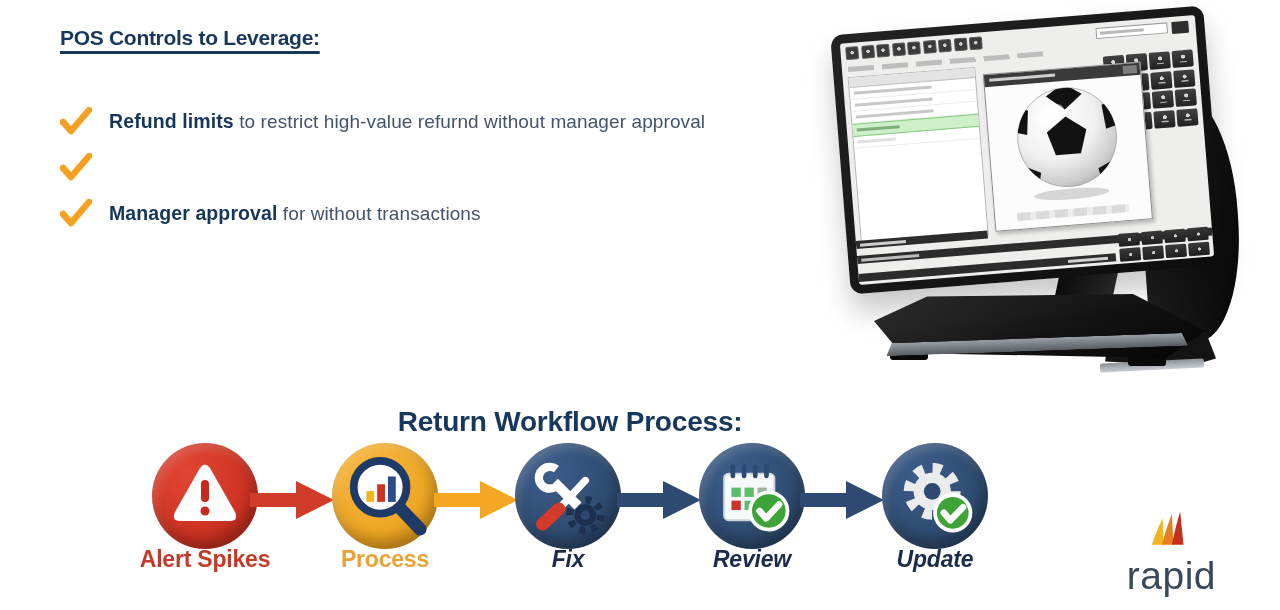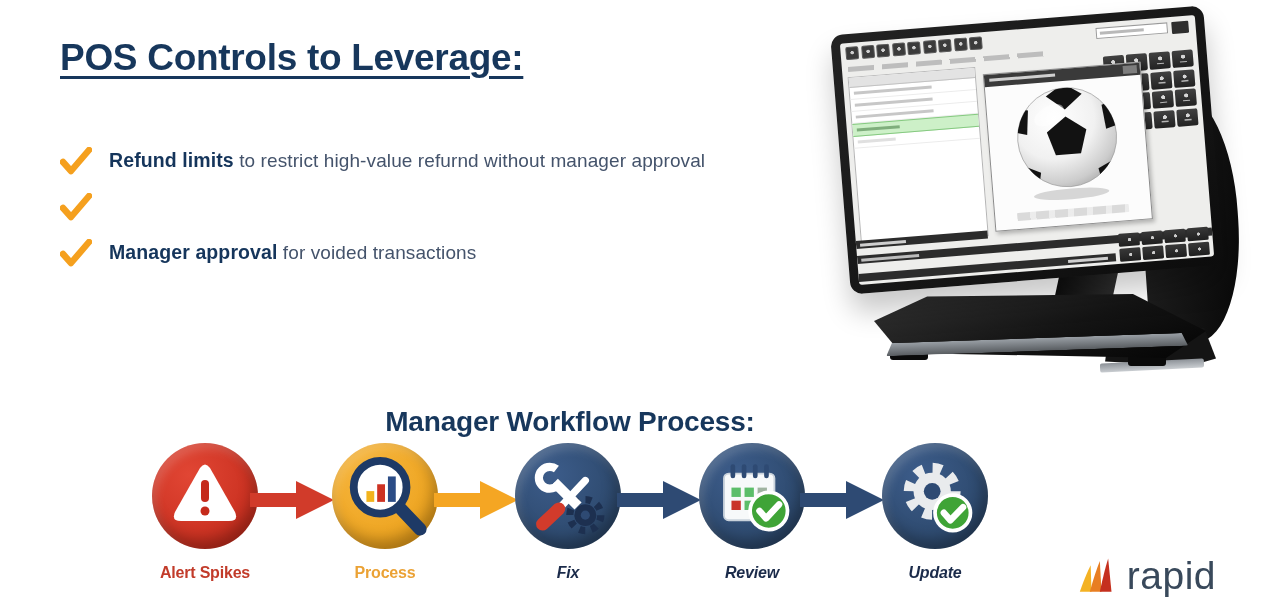--- a/index.html
+++ b/index.html
@@ -3,21 +3,21 @@
 <meta charset="utf-8">
 <style>
   html,body{margin:0;padding:0;}
   body{
     width:1280px;height:610px;position:relative;overflow:hidden;
     background:#ffffff;font-family:"Liberation Sans",sans-serif;
   }
   
   .pc{position:absolute;left:60px;top:12px;width:760px;}
   .pc-title{
-    display:inline-block;font-size:37px;font-weight:700;color:#17375C;
+    display:inline-block;font-size:21px;font-weight:700;color:#17375C;
     letter-spacing:-.3px;text-decoration:underline;
     text-decoration-thickness:2.5px;text-underline-offset:6px;
   }
   .pc-list{margin-top:43px;}
   .pc-item{display:flex;align-items:center;gap:17px;height:28px;margin-bottom:18px;}
   .pc-check{flex:0 0 32px;height:28px;}
   .pc-check svg{width:32px;height:28px;display:block;}
   .pc-text{font-size:19px;color:#44536B;white-space:nowrap;letter-spacing:.1px;}
   .pc-bold{font-weight:700;color:#15355B;font-size:19.5px;}
   
@@ -85,25 +85,25 @@
   
   .wf-title{position:absolute;left:330px;top:383px;width:480px;text-align:center;
     font-size:28px;font-weight:700;color:#17375C;letter-spacing:-.2px;}
   .wf-circle{position:absolute;top:443px;width:106px;height:106px;border-radius:50%;
     display:flex;align-items:center;justify-content:center;overflow:visible;
     box-shadow:inset -5px -9px 14px rgba(0,0,0,.28),inset 4px 6px 10px rgba(255,255,255,.18);}
   .wf-circle svg{overflow:visible;display:block;}
   .c-red{background:radial-gradient(circle at 35% 30%,#E14634,#BF2617);}
   .c-orange{background:radial-gradient(circle at 35% 30%,#F7B63E,#E89B11);}
   .c-navy{background:radial-gradient(circle at 35% 30%,#3C5C8A,#26405F);}
-  .wf-label{position:absolute;top:564px;width:160px;text-align:center;font-size:16px;font-weight:700;letter-spacing:-.2px;}
+  .wf-label{position:absolute;top:546px;width:160px;text-align:center;font-size:23px;font-weight:700;letter-spacing:-.2px;}
   .l-red{color:#C23B2A;} .l-orange{color:#EBA235;} .l-navy{color:#1B2B4A;font-style:italic;}
   .wf-arrow{position:absolute;top:478px;width:86px;height:44px;}
   
-  .brand{position:absolute;right:64px;bottom:12px;display:flex;align-items:center;gap:3px;}
+  .brand{position:absolute;right:64px;bottom:12px;display:flex;align-items:center;gap:3px;flex-direction:column;}
   .brand-mark svg{width:50px;height:44px;display:block;}
   .brand-name{font-size:39px;color:#39495B;letter-spacing:.5px;}
 </style>
 </head>
 <body>
 
 <div class="stage">
 
   <section class="pc">
     <h1 class="pc-title">POS Controls to Leverage:</h1>
@@ -122,21 +122,21 @@
               <path d="M3 15 L11 24 L29 3" fill="none" stroke="#F5A01E" stroke-width="6.5" stroke-linecap="round" stroke-linejoin="round"></path>
             </svg>
         </span>
       </div>
       <div class="pc-item">
         <span class="pc-check">
           <svg viewBox="0 0 32 28">
               <path d="M3 15 L11 24 L29 3" fill="none" stroke="#F5A01E" stroke-width="6.5" stroke-linecap="round" stroke-linejoin="round"></path>
             </svg>
         </span>
-        <span class="pc-text"><span class="pc-bold">Manager approval</span><span class="pc-rest"> for voided transactions</span></span>
+        <span class="pc-text"><span class="pc-bold">Manager approval</span><span class="pc-rest"> for without transactions</span></span>
       </div>
     </div>
   </section>
 
   <div class="term">
     <div class="term-rear"></div>
     <div class="term-rear-base"></div>
     <div class="term-rear-rim"></div>
     <div class="term-stand"></div>
     <div class="term-base"></div>
@@ -226,21 +226,21 @@
             <div class="scr-mini-key"></div>
             <div class="scr-mini-key"></div>
             <div class="scr-mini-key"></div>
             <div class="scr-mini-key"></div>
             <div class="scr-mini-key"></div>
           </div>
       </div>
     </div>
   </div>
 
-  <h2 class="wf-title">Manager Workflow Process:</h2>
+  <h2 class="wf-title">Return Workflow Process:</h2>
 
   <div class="wf-circle c-red" style="left:152px">
     <span>
       <svg width="72" height="72" viewBox="0 0 72 72">
         <path d="M31 8 Q36 1 41 8 L66 52 Q70 61 60 61 L12 61 Q2 61 6 52 Z" fill="#ffffff"></path>
         <rect x="32" y="20" width="8" height="22" rx="4" fill="#C52A1B"></rect>
         <circle cx="36" cy="51" r="4.5" fill="#C52A1B"></circle>
       </svg>
     </span>
   </div>

